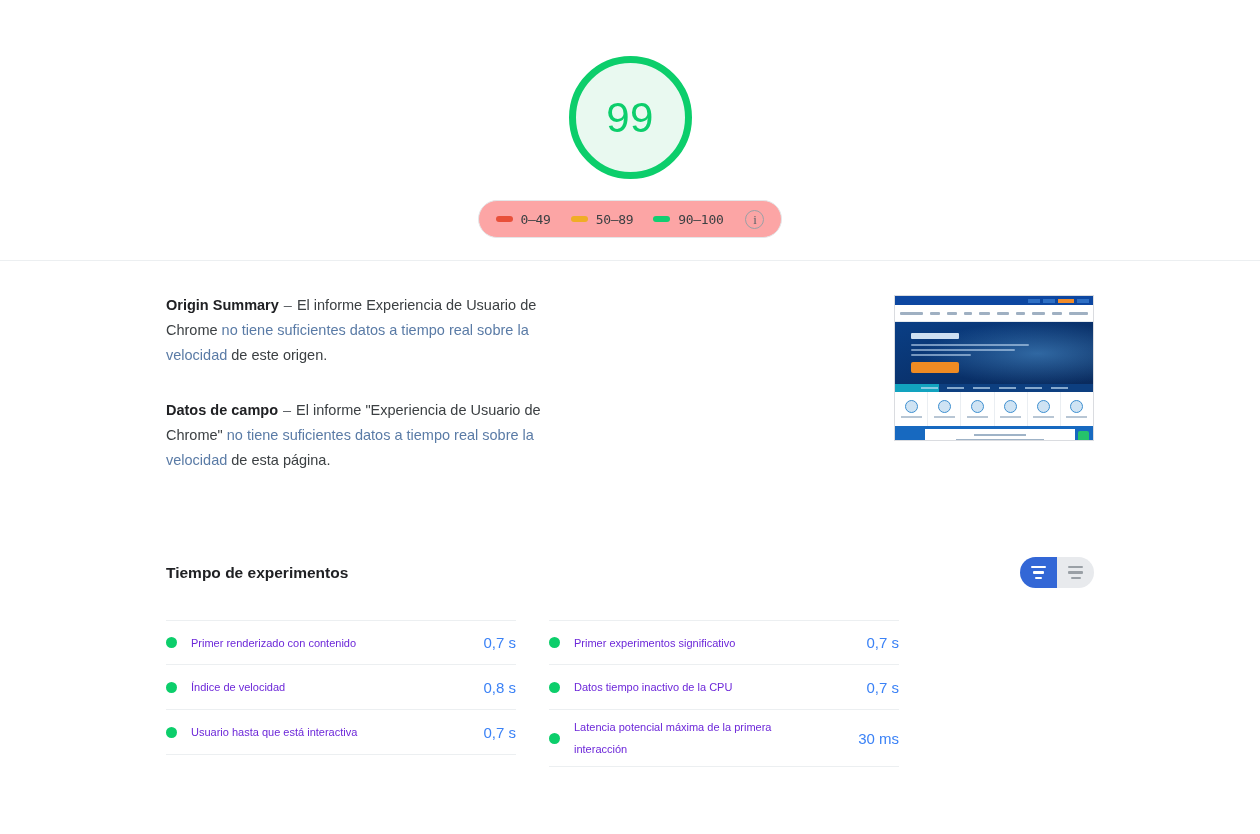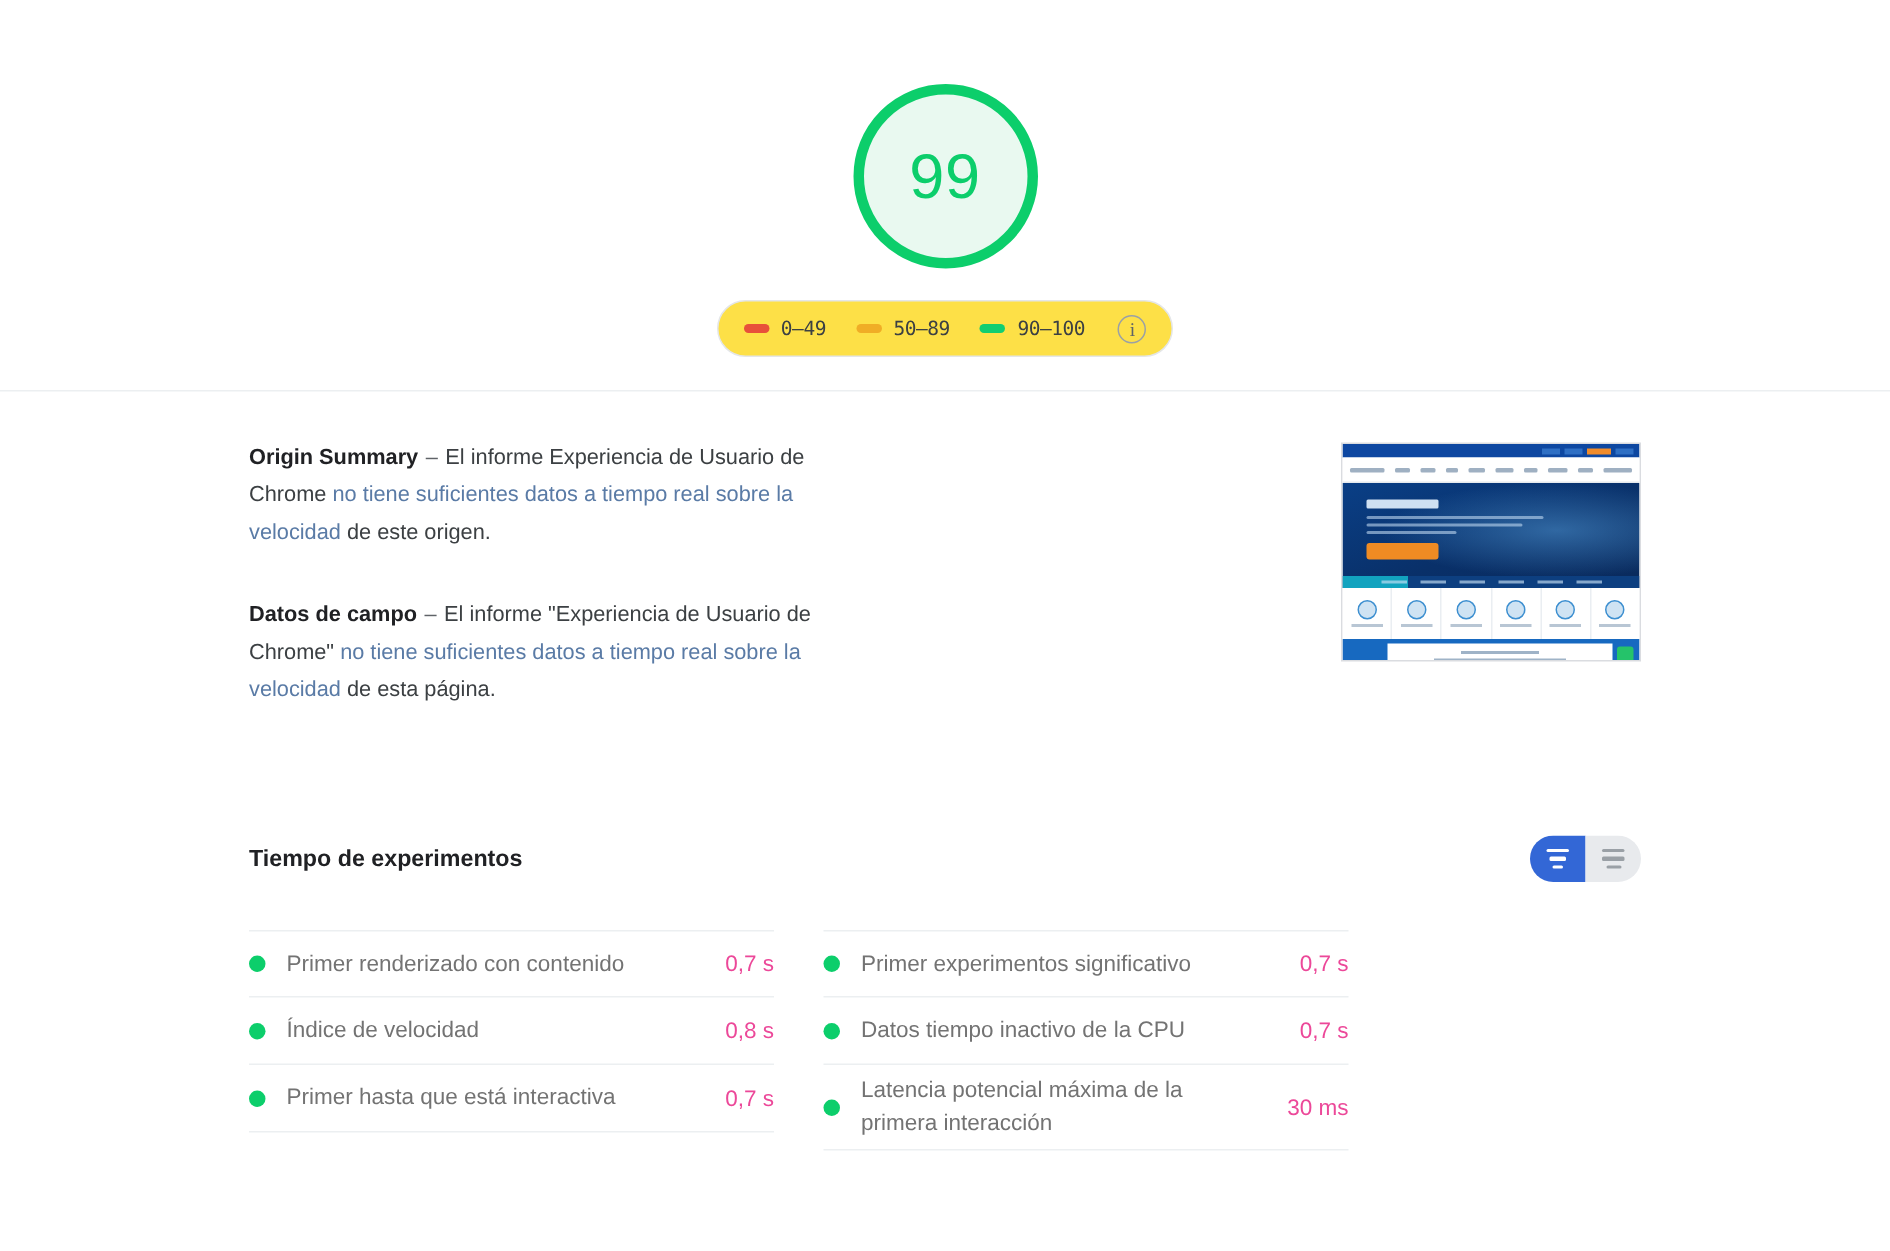--- a/index.html
+++ b/index.html
@@ -45,21 +45,21 @@
 
   .legend {
     margin-top: 21px;
     height: 38px;
     border: 1px solid #e4e6e8;
     border-radius: 19px;
     display: flex;
     align-items: center;
     padding: 0 17px;
     gap: 20px;
-    background: #fde047;
+    background: #fca5a5;
   }
   .legend-item { display: flex; align-items: center; gap: 8px; }
   .legend-pill { width: 17px; height: 6px; border-radius: 3px; display: block; }
   .legend-pill.red    { background: #e8503a; }
   .legend-pill.amber  { background: #f0ad26; }
   .legend-pill.green  { background: #11ce71; }
   .legend-label {
     font-family: "DejaVu Sans Mono", monospace;
     font-size: 13px;
     color: #3c4043;
@@ -157,22 +157,22 @@
   .metrics { display: flex; gap: 33px; margin-top: 32px; }
   .mcol { width: 350px; }
   .mrow {
     display: flex; align-items: center;
     border-bottom: 1px solid #eceff1;
     min-height: 45px;
     padding: 6px 0;
   }
   .mrow:first-child { border-top: 1px solid #eceff1; }
   .mdot { width: 11px; height: 11px; border-radius: 50%; background: #0cce6b; flex: 0 0 11px; margin-right: 14px; }
-  .mlabel { font-size: 15px; color: #737373; line-height: 22px; }
-  .mval { margin-left: auto; font-size: 15px; color: #ec4899; padding-left: 12px; white-space: nowrap; }
+  .mlabel { font-size: 11px; color: #6d28d9; line-height: 22px; }
+  .mval { margin-left: auto; font-size: 15px; color: #3b82f6; padding-left: 12px; white-space: nowrap; }
 </style>
 </head>
 <body>
 
 <div class="header">
   <div class="gauge">
     <span class="gauge-score">99</span>
   </div>
 
   <div class="legend">
@@ -303,21 +303,21 @@
         <span class="mlabel">Primer renderizado con contenido</span>
         <span class="mval">0,7 s</span>
       </div>
       <div class="mrow">
         <span class="mdot"></span>
         <span class="mlabel">Índice de velocidad</span>
         <span class="mval">0,8 s</span>
       </div>
       <div class="mrow">
         <span class="mdot"></span>
-        <span class="mlabel">Primer hasta que está interactiva</span>
+        <span class="mlabel">Usuario hasta que está interactiva</span>
         <span class="mval">0,7 s</span>
       </div>
     </div>
 
     <div class="mcol">
       <div class="mrow">
         <span class="mdot"></span>
         <span class="mlabel">Primer experimentos significativo</span>
         <span class="mval">0,7 s</span>
       </div>

